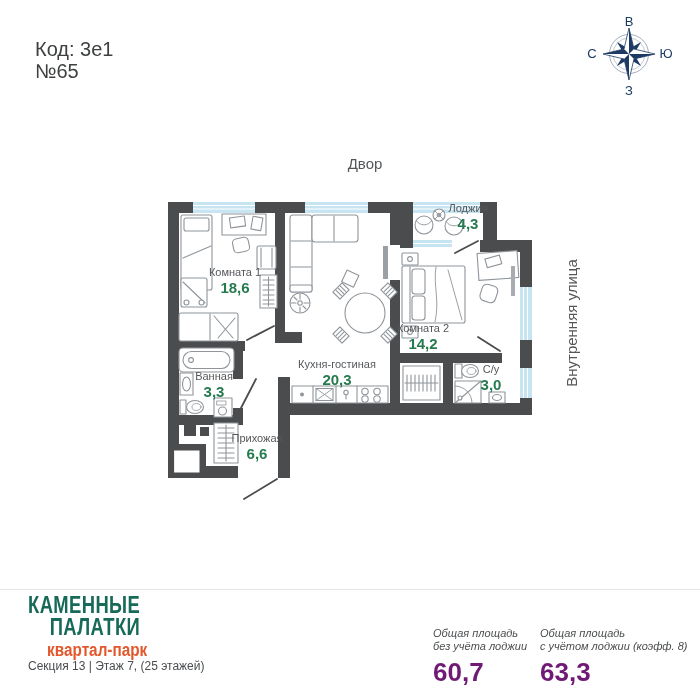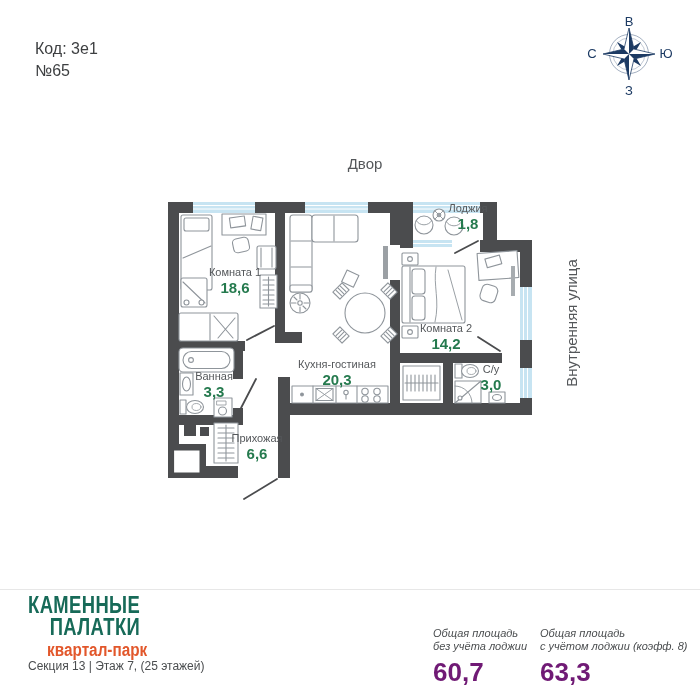--- a/index.html
+++ b/index.html
@@ -1,20 +1,20 @@
 <!DOCTYPE html>
 <html><head>
 <meta charset="utf-8">
 <style>
   html,body{margin:0;padding:0;background:#ffffff;}
   .screen{position:relative;width:700px;height:700px;background:#fff;overflow:hidden;
           font-family:"Liberation Sans",sans-serif;color:#3d3f41;}
   .abs{position:absolute;}
   
-  .code-block{left:35px;top:38px;font-size:16px;line-height:22px;color:#3d3f41;}
+  .code-block{left:35px;top:38px;font-size:20px;line-height:22px;color:#3d3f41;}
   
   svg.plan{left:0;top:0;}
   
   .outside-label{font-size:15px;color:#54575a;transform:translate(-50%,-50%);white-space:nowrap;}
   .street{transform:translate(-50%,-50%) rotate(-90deg);}
   
   .room-label{position:absolute;transform:translate(-50%,-50%);text-align:center;white-space:nowrap;}
   .rname{font-size:11px;color:#54575a;line-height:13px;}
   .rarea{font-size:15px;font-weight:bold;color:#257a4e;line-height:16px;margin-top:1px;}
   
@@ -304,23 +304,23 @@
 
   <div class="abs outside-label" style="left:357px;top:163px;margin-left:8px;">Двор</div>
   <div class="abs outside-label street" style="left:571px;top:323px;">Внутренняя улица</div>
 
   <div class="room-label" style="left:235px;top:281px;">
     <div class="rname">Комната 1</div>
     <div class="rarea">18,6</div>
   </div>
   <div class="room-label" style="left:468px;top:217px;">
     <div class="rname">Лоджия</div>
-    <div class="rarea">1,8</div>
-  </div>
-  <div class="room-label" style="left:446px;top:337px;text-align:center;">
+    <div class="rarea">4,3</div>
+  </div>
+  <div class="room-label" style="left:423px;top:337px;text-align:center;">
     <div class="rname">Комната 2</div>
     <div class="rarea">14,2</div>
   </div>
   <div class="room-label" style="left:337px;top:373px;">
     <div class="rname">Кухня-гостиная</div>
     <div class="rarea">20,3</div>
   </div>
   <div class="room-label" style="left:214px;top:385px;">
     <div class="rname">Ванная</div>
     <div class="rarea">3,3</div>

